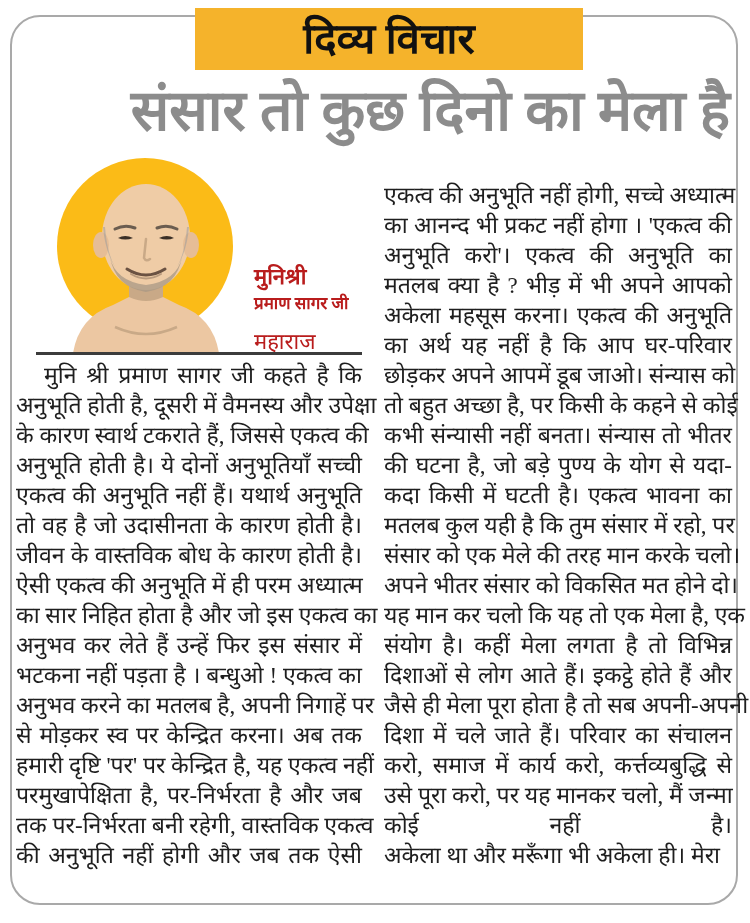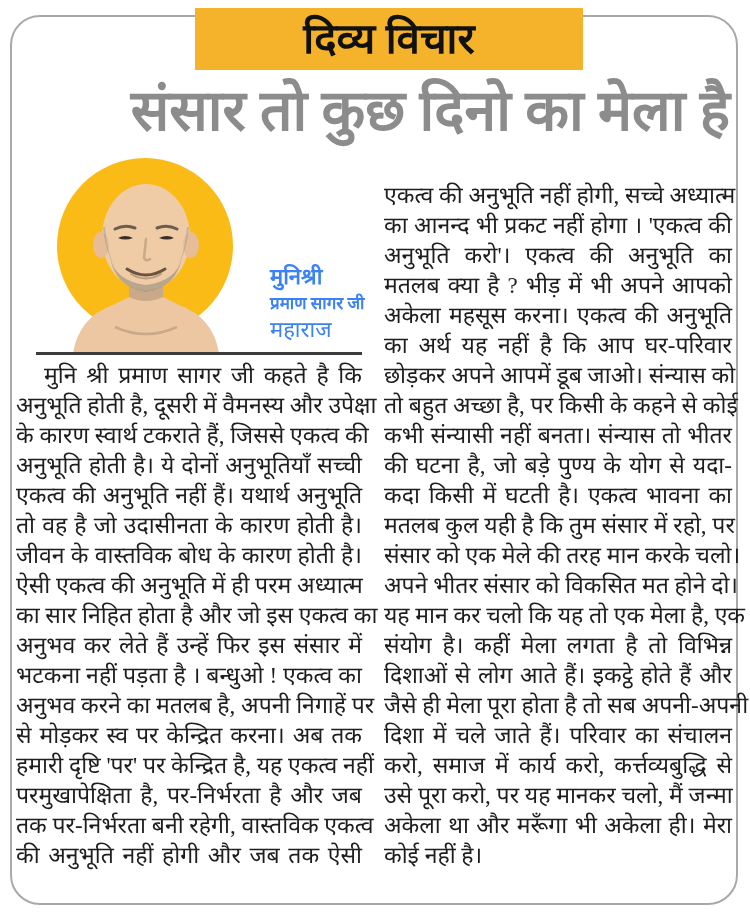--- a/index.html
+++ b/index.html
@@ -26,26 +26,26 @@
     text-align:right;
     font-size:57px;font-weight:700;line-height:1.3;
     color:var(--headline-gray,#8c8c8c);
     letter-spacing:0px;
   }
   .photo{
     position:absolute;left:55px;top:155px;width:182px;height:198px;
   }
   .photo svg{display:block;width:100%;height:100%;}
   .caption{
-    position:absolute;left:270px;top:262px;width:130px;
-    color:#3b82f6;line-height:1.32;
+    position:absolute;left:254px;top:262px;width:130px;
+    color:#b91c1c;line-height:1.32;
   }
   .caption .cap1{font-size:22px;font-weight:600;}
   .caption .cap2{font-size:17px;font-weight:700;margin-top:2px;}
-  .caption .cap3{font-size:22px;font-weight:500;margin-top:0;}
+  .caption .cap3{font-size:22px;font-weight:500;margin-top:12px;}
   .rule{
     position:absolute;left:36px;top:352px;width:326px;height:3px;
     background:#3c3c3c;
   }
   .col{
     position:absolute;color:var(--text-dark,#1e1e1e);
     font-size:23px;
   }
   .col .line{
     height:30px;line-height:30px;white-space:nowrap;
@@ -146,17 +146,17 @@
       <div class="line">मतलब कुल यही है कि तुम संसार में रहो, पर</div>
       <div class="line">संसार को एक मेले की तरह मान करके चलो।</div>
       <div class="line">अपने भीतर संसार को विकसित मत होने दो।</div>
       <div class="line">यह मान कर चलो कि यह तो एक मेला है, एक</div>
       <div class="line">संयोग है। कहीं मेला लगता है तो विभिन्न</div>
       <div class="line">दिशाओं से लोग आते हैं। इकट्ठे होते हैं और</div>
       <div class="line">जैसे ही मेला पूरा होता है तो सब अपनी-अपनी</div>
       <div class="line">दिशा में चले जाते हैं। परिवार का संचालन</div>
       <div class="line">करो, समाज में कार्य करो, कर्त्तव्यबुद्धि से</div>
       <div class="line">उसे पूरा करो, पर यह मानकर चलो, मैं जन्मा</div>
+      <div class="line">कोई नहीं है।</div>
       <div class="line">अकेला था और मरूँगा भी अकेला ही। मेरा</div>
-      <div class="line">कोई नहीं है।</div>
     </div>
 
 </div>
 
 </body></html>

